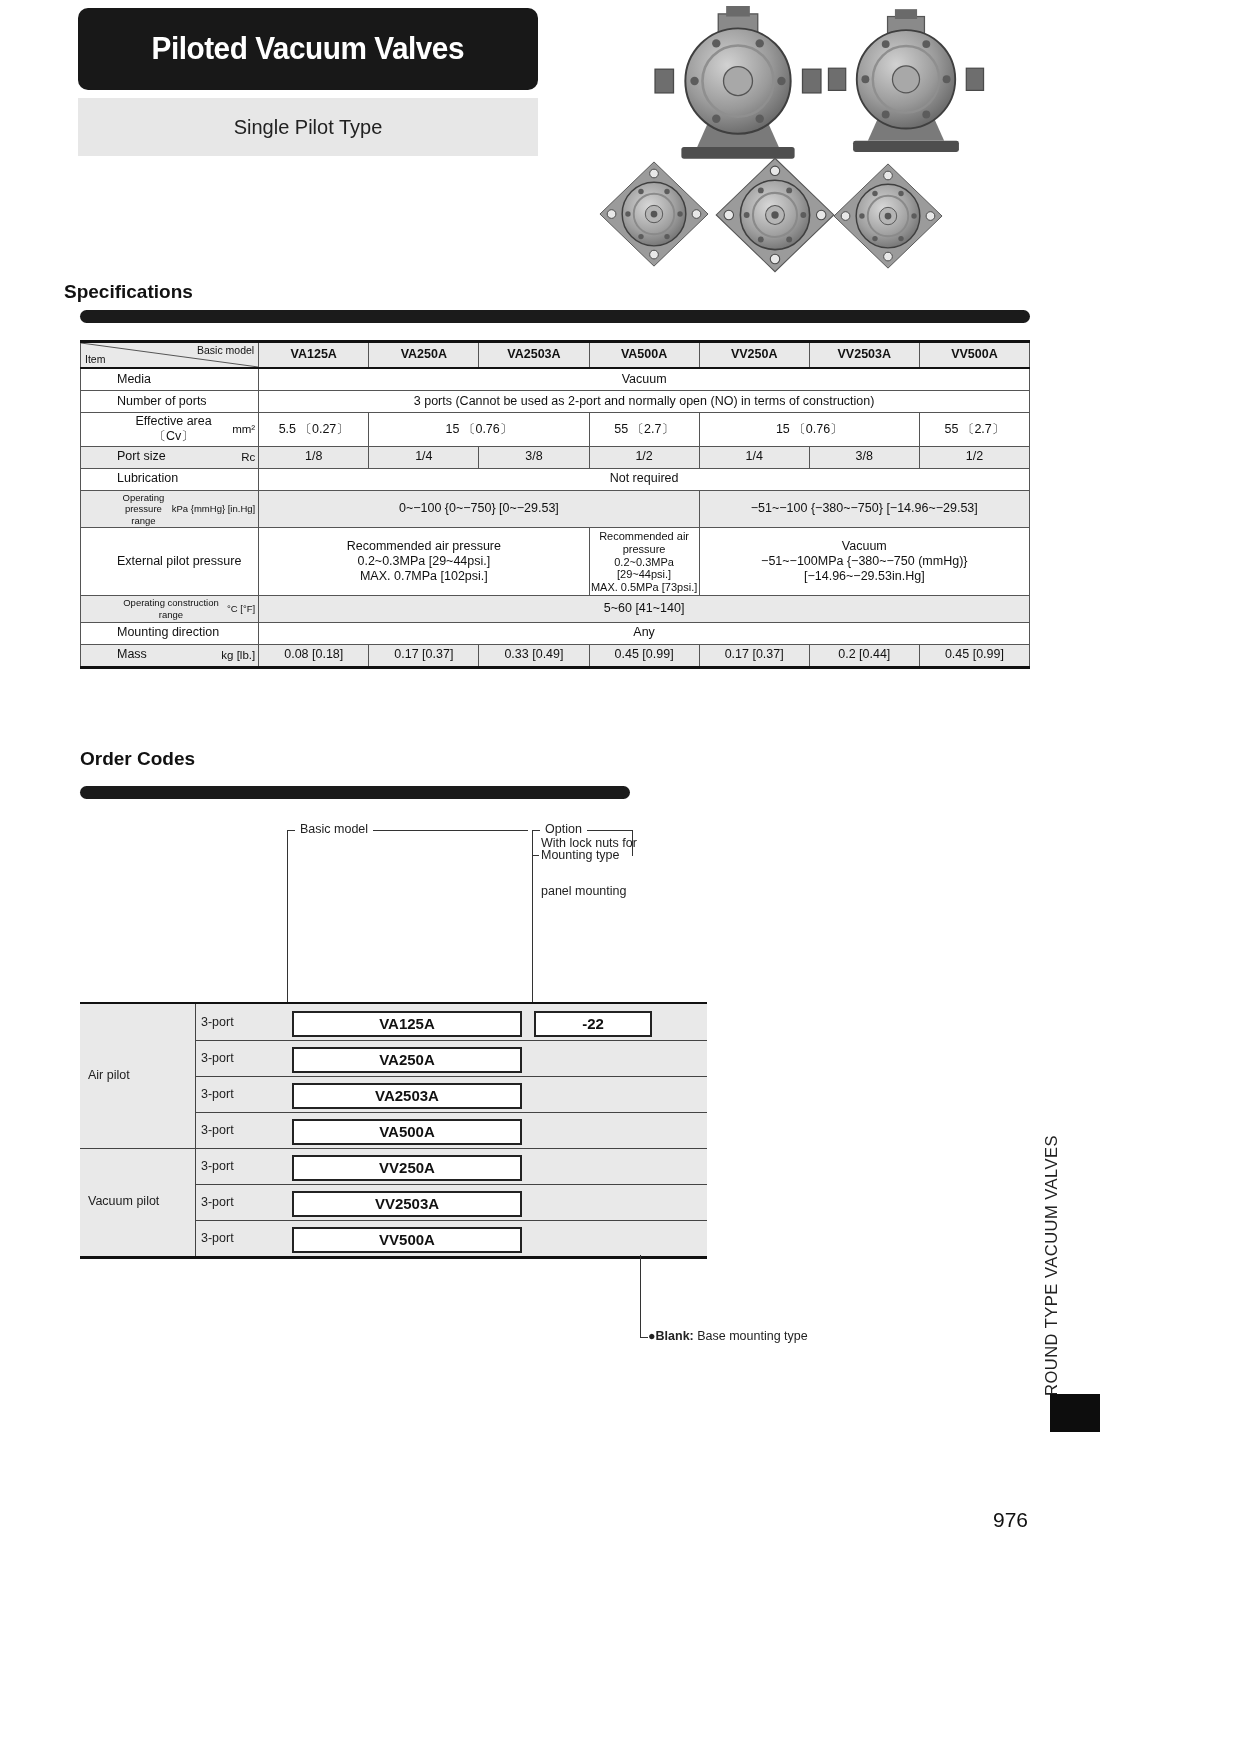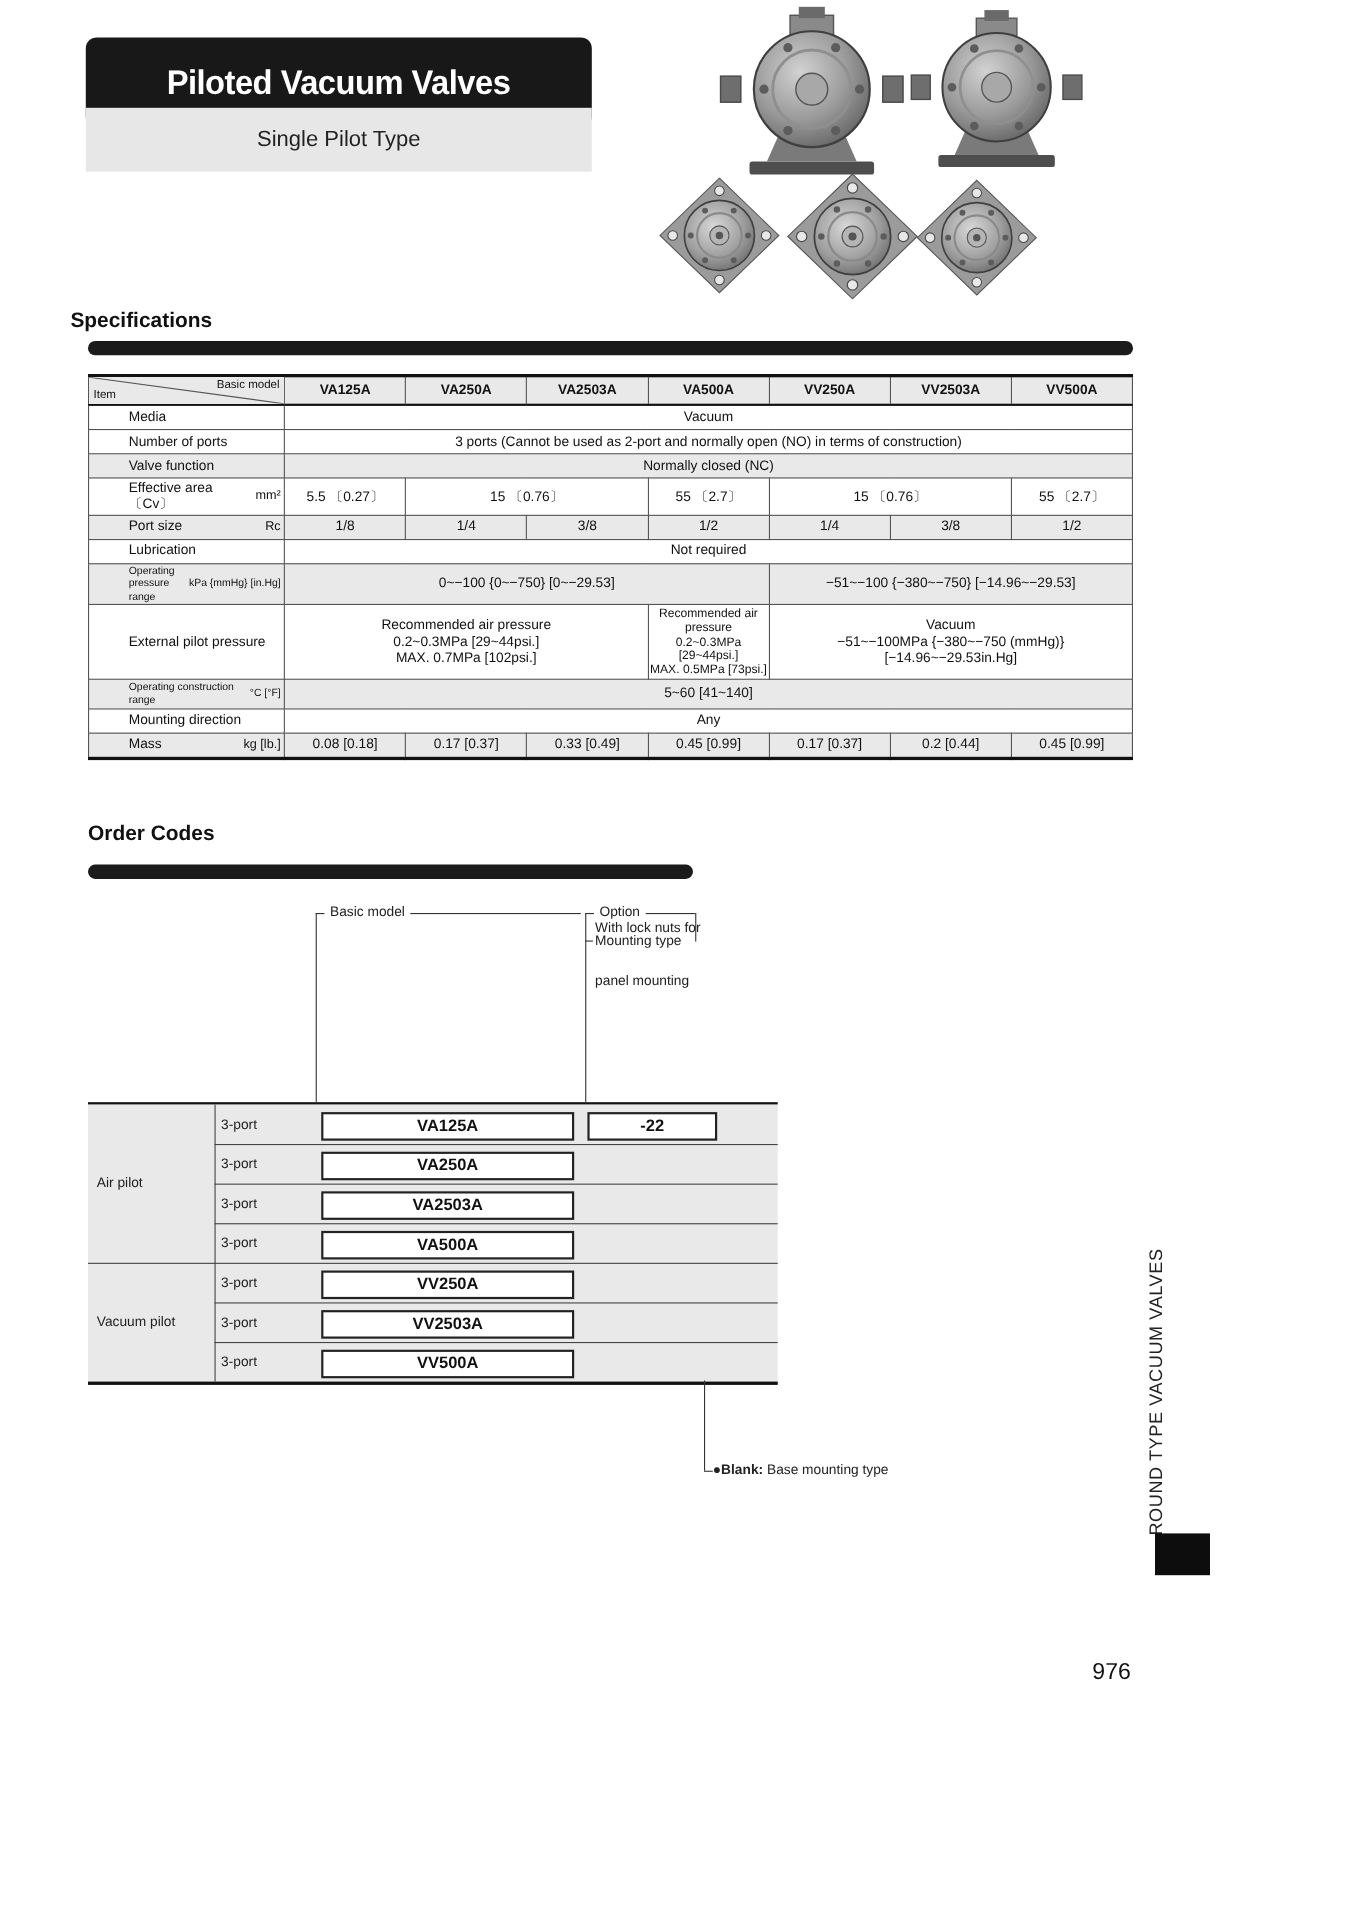--- a/index.html
+++ b/index.html
@@ -1,41 +1,41 @@
 <!DOCTYPE html>
 <html><head>
 <meta charset="utf-8">
 <style>
   html,body{margin:0;padding:0;background:#fff;}
   .page{position:relative;width:1240px;height:1752px;background:#fff;overflow:hidden;
         font-family:"Liberation Sans",sans-serif;color:#111;}
 
   
   .title-box{position:absolute;left:78px;top:8px;width:460px;height:82px;background:#181818;
-             border-radius:10px;display:flex;align-items:center;justify-content:center;margin-top:26px;}
+             border-radius:10px;display:flex;align-items:center;justify-content:center;}
   .title-box .t{color:#fff;font-weight:bold;font-size:31px;letter-spacing:-0.5px;transform:scaleX(.96);white-space:nowrap;}
   .subtitle-box{position:absolute;left:78px;top:98px;width:460px;height:58px;background:#e7e7e7;
                 display:flex;align-items:center;justify-content:center;font-size:20px;color:#222;}
 
   
   .photo{position:absolute;}
   .photo svg{width:100%;height:100%;display:block;}
 
   
   .section-h{position:absolute;font-size:19px;font-weight:bold;color:#111;white-space:nowrap;}
   .bar{position:absolute;height:13px;background:#1b1b1b;border-radius:7px;}
 
   
   .spec-table{position:absolute;left:80px;top:340px;width:950px;border-collapse:collapse;
               table-layout:fixed;font-size:12.5px;border-top:3px solid #111;border-bottom:3px solid #111;}
   .spec-table th,.spec-table td{border:1px solid #555;padding:1px 3px;text-align:center;vertical-align:middle;
               height:19px;line-height:1.22;}
   .spec-table thead th{background:#e9e9e9;font-weight:bold;border-bottom:2px solid #111;height:22px;}
   .spec-table tr.shade td{background:#e9e9e9;}
-  .spec-table td.lbl{text-align:left;padding-left:36px;}
+  .spec-table td.lbl{text-align:center;padding-left:36px;}
   .lblwrap{display:flex;justify-content:space-between;align-items:center;gap:2px;}
   .lblwrap .unit{font-size:11.5px;white-space:nowrap;}
   td.lbl.compact .lblwrap span{font-size:9.5px;}
   .spec-table td.small{font-size:11px;line-height:1.15;padding:2px 1px;}
   th.corner{position:relative;padding:0;}
   th.corner svg{position:absolute;left:0;top:0;width:100%;height:100%;}
   th.corner .c-top{position:absolute;top:1px;right:4px;font-size:10.5px;font-weight:normal;}
   th.corner .c-bot{position:absolute;bottom:1px;left:4px;font-size:10.5px;font-weight:normal;}
 
   
@@ -252,28 +252,20 @@
           <td colspan="7" class="">Vacuum</td>
         </tr>
         <tr class="">
           <td class="lbl">
             <div class="lblwrap">
               <span>Number of ports</span>
             </div>
           </td>
           <td colspan="7" class="">3 ports (Cannot be used as 2-port and normally open (NO) in terms of construction)</td>
         </tr>
-        <tr class="shade">
-          <td class="lbl">
-            <div class="lblwrap">
-              <span>Valve function</span>
-            </div>
-          </td>
-          <td colspan="7" class="">Normally closed (NC)</td>
-        </tr>
         <tr class="">
           <td class="lbl">
             <div class="lblwrap">
               <span>Effective area 〔Cv〕</span>
               <span class="unit">mm²</span>
             </div>
           </td>
           <td colspan="1" class="">5.5 〔0.27〕</td>
           <td colspan="2" class="">15 〔0.76〕</td>
           <td colspan="1" class="">55 〔2.7〕</td>

